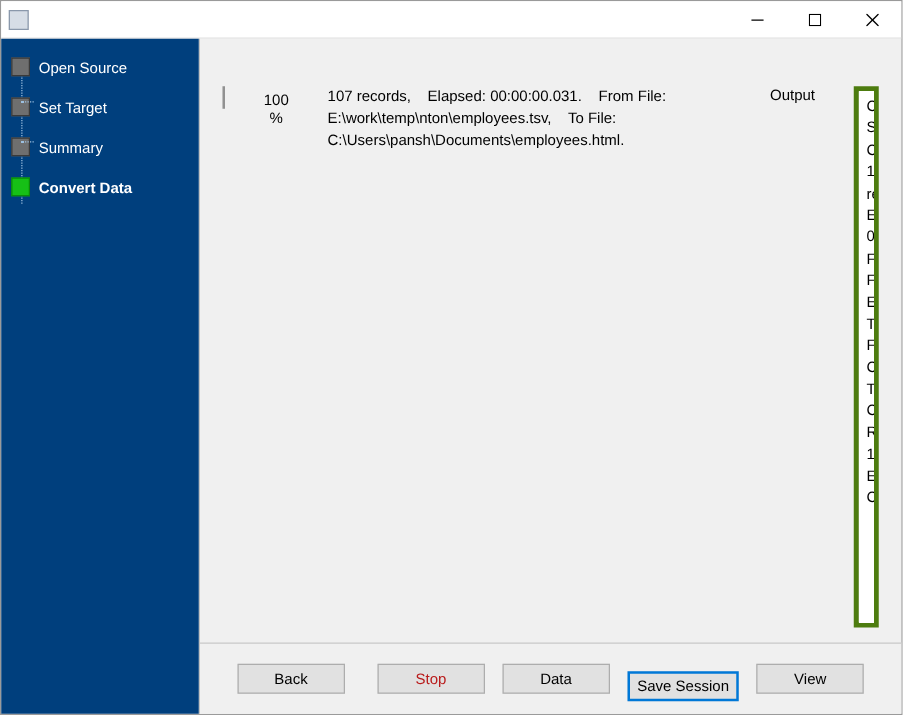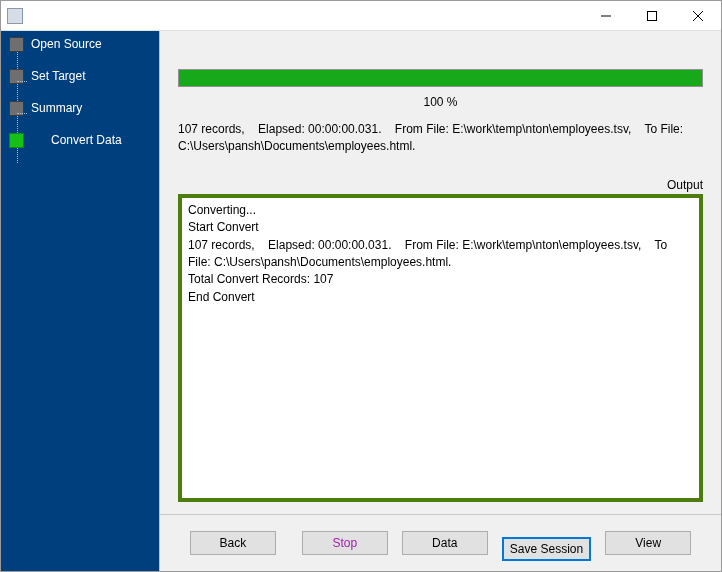--- a/index.html
+++ b/index.html
@@ -31,40 +31,40 @@
   .sidebar {
     width: 158px; background: #003f7d; color: #fff; padding: 6px 0 0 0;
     position: relative;
   }
   .tree { position: relative; }
   .tree-line {
     position: absolute; left: 16px; top: 14px; bottom: auto; width: 0;
     border-left: 1px dotted #9cc0e0; height: 112px;
   }
   .tree-node {
-    display: flex; align-items: flex-start; gap: 7px; height: 24px; padding-left: 8px;
+    display: flex; align-items: flex-end; gap: 7px; height: 24px; padding-left: 8px;
     position: relative; cursor: pointer; margin-bottom: 8px;
   }
   .tree-node.child { }
   .tree-node.child::before {
     content: ""; position: absolute; left: 16px; top: 12px; width: 10px; height: 0;
     border-top: 1px dotted #9cc0e0;
   }
   .node-box {
     width: 15px; height: 15px; background: #6f6f6f; border: 1px solid #3a3a3a; flex-shrink: 0;
   }
   .tree-node.active .node-box { background: #16c016; border-color: #0a8a0a; }
-  .tree-node.active .node-label { font-weight: normal; margin-left: 20px; }
+  .tree-node.active .node-label { font-weight: bold; }
   .node-label { font-size: 12px; color: #fff; white-space: nowrap; }
   .main {
     flex: 1; background: #f0f0f0; display: flex; flex-direction: column; min-width: 0;
     border-left: 1px solid #c0c0c0;
   }
   .main-content {
-    flex: 1; padding: 38px 18px 12px 18px; display: flex; flex-direction: column; min-height: 0;
+    flex: 1; padding: 38px 18px 12px 18px; display: flex; flex-direction: row; min-height: 0; gap: 31px;
   }
   .progress-wrap { margin-bottom: 4px; }
   .progress-bar {
     height: 18px; border: 1px solid #919191; background: #e6e6e6; position: relative;
   }
   .progress-fill {
     position: absolute; left: 0; top: 0; bottom: 0; background: #17a919; width: 100%;
   }
   .progress-label { text-align: center; padding: 4px 0 12px 0; font-size: 12px; }
   .summary-text { font-size: 12px; line-height: 1.45; margin-bottom: 22px; white-space: pre-wrap; }
@@ -75,21 +75,21 @@
     position: relative; min-height: 0;
   }
   .footer {
     border-top: 1px solid #c8c8c8; padding: 10px 18px; display: flex; gap: 14px;
     justify-content: center; background: #f0f0f0; align-items: center;
   }
   .btn {
     min-width: 86px; height: 24px; background: #e1e1e1; border: 1px solid #adadad;
     font-family: inherit; font-size: 12px; cursor: pointer;
   }
-  .btn:disabled { color: #a21caf; cursor: default; margin-left: 12px; }
+  .btn:disabled { color: #b91c1c; cursor: default; margin-left: 12px; }
   .btn.primary { border: 2px solid #0078d7; background: #e1e1e1; margin-top: 12px; }
 </style>
 </head>
 <body>
 
 <div class="window">
 
   <div class="titlebar">
     <div class="titlebar-left">
       <div class="app-icon"></div>

